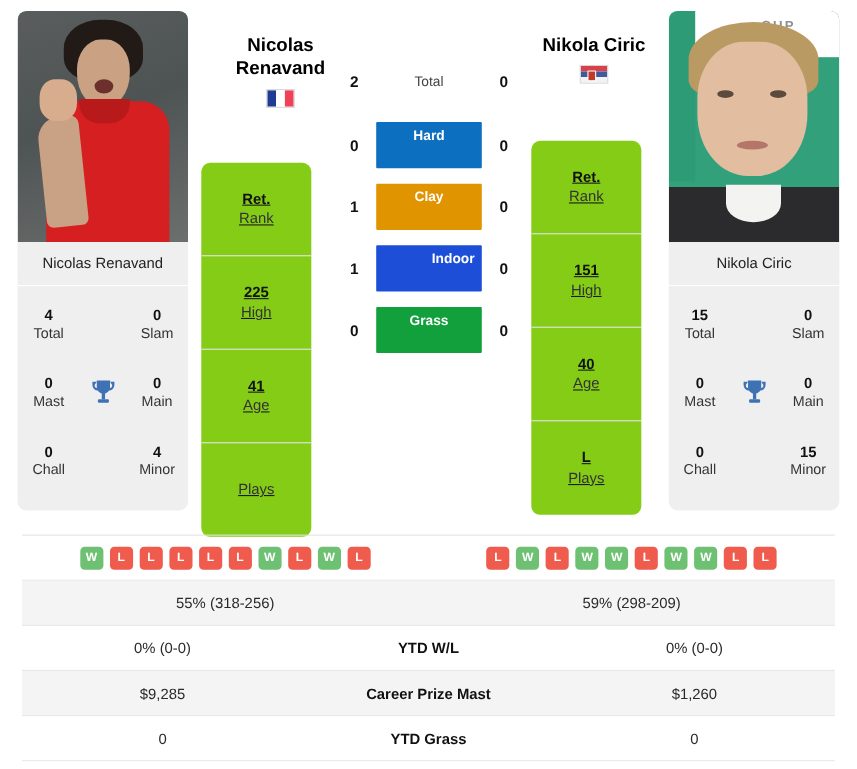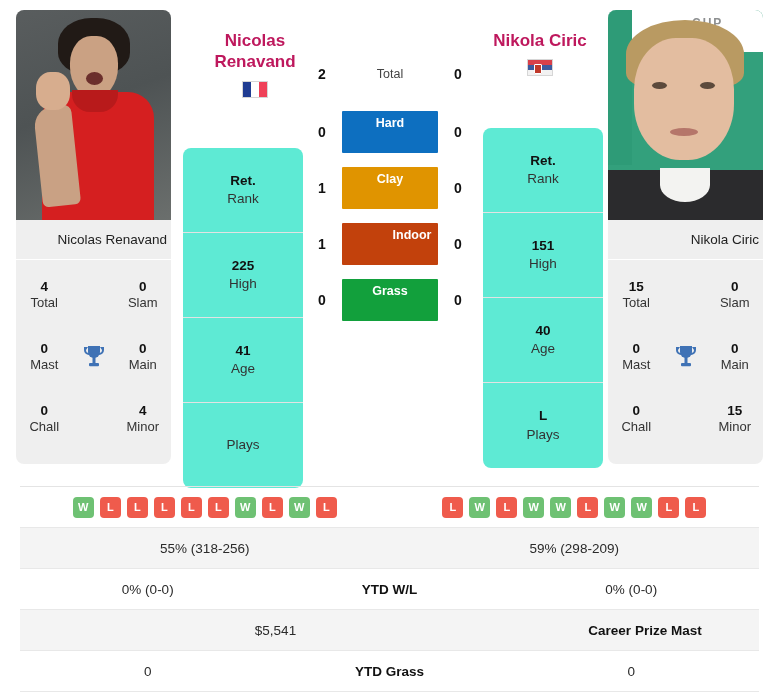--- a/index.html
+++ b/index.html
@@ -117,21 +117,21 @@
   }
   .ph-right .shirt-v {
     position: absolute; left: 52px; top: 158px; width: 50px; height: 34px;
     background: #f3f3f1; border-radius: 0 0 50% 50%;
   }
 
   .photo-name {
     width: 155px;
     background: #efefef;
     border-radius: 0 0 8px 8px;
-    text-align: right;
+    text-align: center;
     font-size: 13.5px;
     padding: 12px 4px 12px 4px;
     color: #222;
   }
 
   
   .titles-card {
     margin-top: 1px;
     width: 155px;
     background: #efefef;
@@ -152,24 +152,25 @@
   .tcell .num { font-size: 13.5px; font-weight: bold; color: #111; }
   .tcell .lbl { font-size: 13px; color: #333; }
   .trophy-wrap {
     width: 42px;
     display: flex; align-items: center; justify-content: center;
   }
 
   
   .rank-card {
     position: absolute;
-    width: 120px;
-    background: #5eead4;
+    width: 100px;
+    background: #84cc16;
     border-radius: 8px;
     overflow: hidden;
+    text-decoration: underline;
   }
   .rank-card.left  { left: 183px; top: 148px; }
   .rank-card.right { left: 483px; top: 128px; }
   .rank-cell {
     height: 85px;
     display: flex; flex-direction: column;
     align-items: center; justify-content: center;
     line-height: 1.35;
     border-bottom: 1px solid #e3e3e3;
   }
@@ -181,21 +182,21 @@
   .center-col {
     position: absolute;
     left: 310px; top: 0; width: 160px;
   }
   .name-block {
     position: absolute; top: 30px; width: 170px; text-align: center;
   }
   .name-block.left  { left: 170px; }
   .name-block.right { left: 455px; }
   .pname {
-    font-size: 17px; font-weight: bold; color: #be185d; line-height: 1.25;
+    font-size: 17px; font-weight: bold; color: #000000; line-height: 1.25;
   }
   .flag {
     margin: 8px auto 0 auto;
     width: 26px; height: 17px;
     border: 1px solid #d6d6d6;
     display: block;
     position: relative; overflow: hidden;
   }
   .flag-fr { display: flex; }
   .flag-fr i { flex: 1; height: 100%; display: block; }
@@ -464,21 +465,21 @@
           <div class="surf-pill" style="background: rgb(13, 111, 192);">Hard</div>
           <div class="surf-score">0</div>
         </div>
         <div class="surf-row" style="top: 176px;">
           <div class="surf-score">1</div>
           <div class="surf-pill" style="background: rgb(224, 148, 0);">Clay</div>
           <div class="surf-score">0</div>
         </div>
         <div class="surf-row" style="top: 232px;">
           <div class="surf-score">1</div>
-          <div class="surf-pill" style="background: #c2410c; padding-left: 44px;">Indoor</div>
+          <div class="surf-pill" style="background: #1d4ed8; padding-left: 44px;">Indoor</div>
           <div class="surf-score">0</div>
         </div>
         <div class="surf-row" style="top: 288px;">
           <div class="surf-score">0</div>
           <div class="surf-pill" style="background: rgb(18, 160, 60);">Grass</div>
           <div class="surf-score">0</div>
         </div>
       </div>
 
   </div>
@@ -517,22 +518,23 @@
       <div class="trow alt">
         <div class="tc-left">55% (318-256)</div>
         <div class="tc-right">59% (298-209)</div>
       </div>
       <div class="trow">
         <div class="tc-left">0% (0-0)</div>
         <div class="tc-mid">YTD W/L</div>
         <div class="tc-right">0% (0-0)</div>
       </div>
       <div class="trow alt">
-        <div class="tc-left">$5,541</div>
+        <div class="tc-left">$9,285</div>
         <div class="tc-mid">Career Prize Mast</div>
+        <div class="tc-right">$1,260</div>
       </div>
       <div class="trow">
         <div class="tc-left">0</div>
         <div class="tc-mid">YTD Grass</div>
         <div class="tc-right">0</div>
       </div>
     </div>
 
 </div>
 

